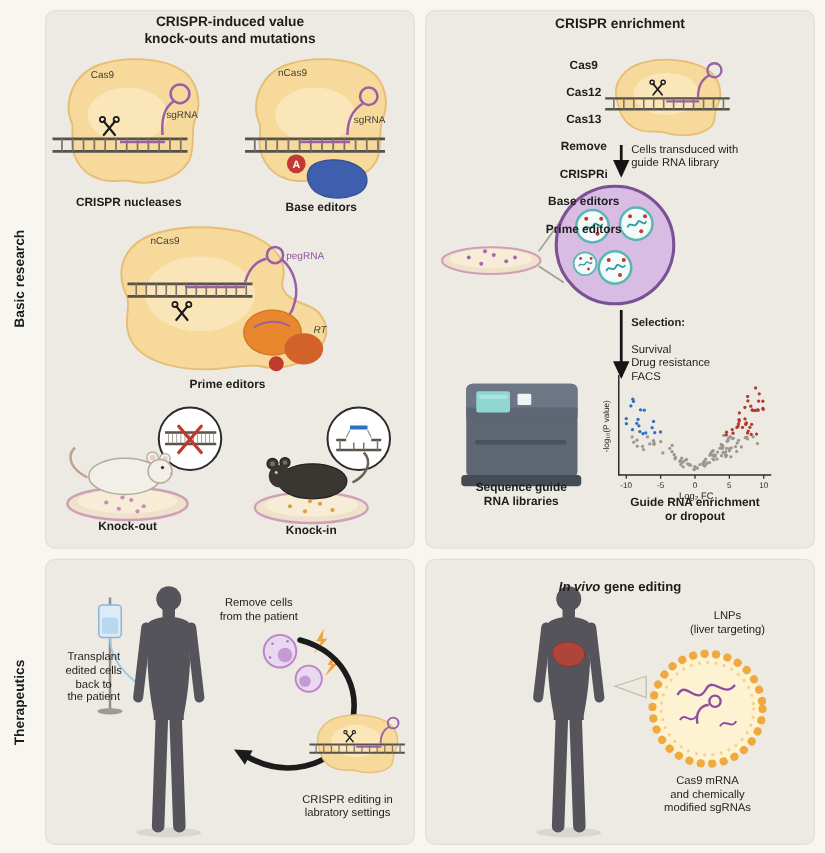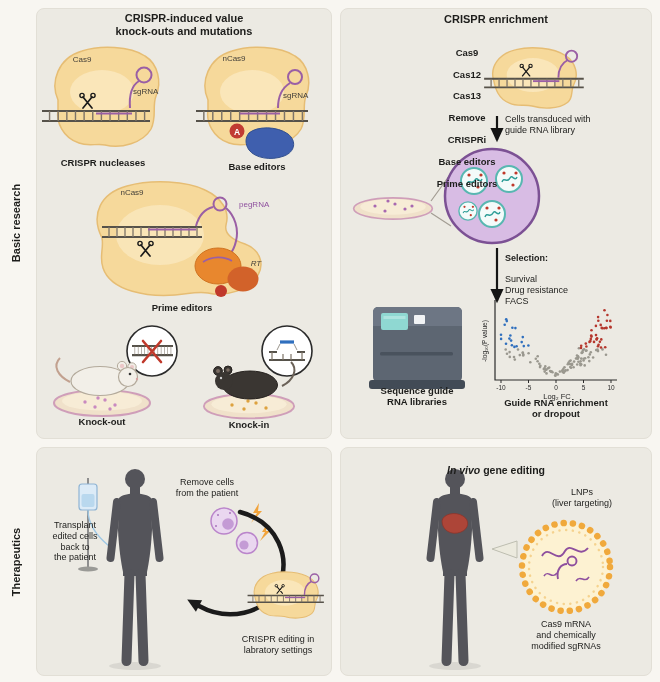--- a/index.html
+++ b/index.html
@@ -406,21 +406,21 @@
 
   <div class="txt title" style="left:56px; top:12px; width:256px;">CRISPR-induced value
 knock-outs and mutations</div>
   <div class="txt lbl center" style="left:62px; top:56px; width:40px;">Cas9</div>
   <div class="txt lbl" style="left:133px; top:88px; width:40px;">sgRNA</div>
   <div class="txt cap" style="left:43px; top:157px; width:120px;">CRISPR nucleases</div>
   <div class="txt lbl center" style="left:212px; top:55px; width:44px;">nCas9</div>
   <div class="txt lbl" style="left:283px; top:92px; width:44px;">sgRNA</div>
   <div class="txt cap" style="left:197px; top:161px; width:120px;">Base editors</div>
   <div class="txt lbl center" style="left:110px; top:189px; width:44px;">nCas9</div>
-  <div class="txt lbl" style="left:239px; top:201px; width:46px; color:#8e4f9e;">pegRNA</div>
+  <div class="txt lbl" style="left:229px; top:201px; width:46px; color:#8e4f9e;">pegRNA</div>
   <div class="txt lbl center" style="left:244px; top:260px; width:24px;font-style:italic;">RT</div>
   <div class="txt cap" style="left:122px; top:302px; width:120px;">Prime editors</div>
   <div class="txt cap" style="left:52px; top:416px; width:100px;">Knock-out</div>
   <div class="txt cap" style="left:199px; top:419px; width:100px;">Knock-in</div>
 
   <div class="txt title" style="left:396px; top:13px; width:200px;">CRISPR enrichment</div>
   <div class="txt tools" style="left:427px; top:36px; width:80px;">
     <div>Cas9</div>
     <div>Cas12</div>
     <div>Cas13</div>

